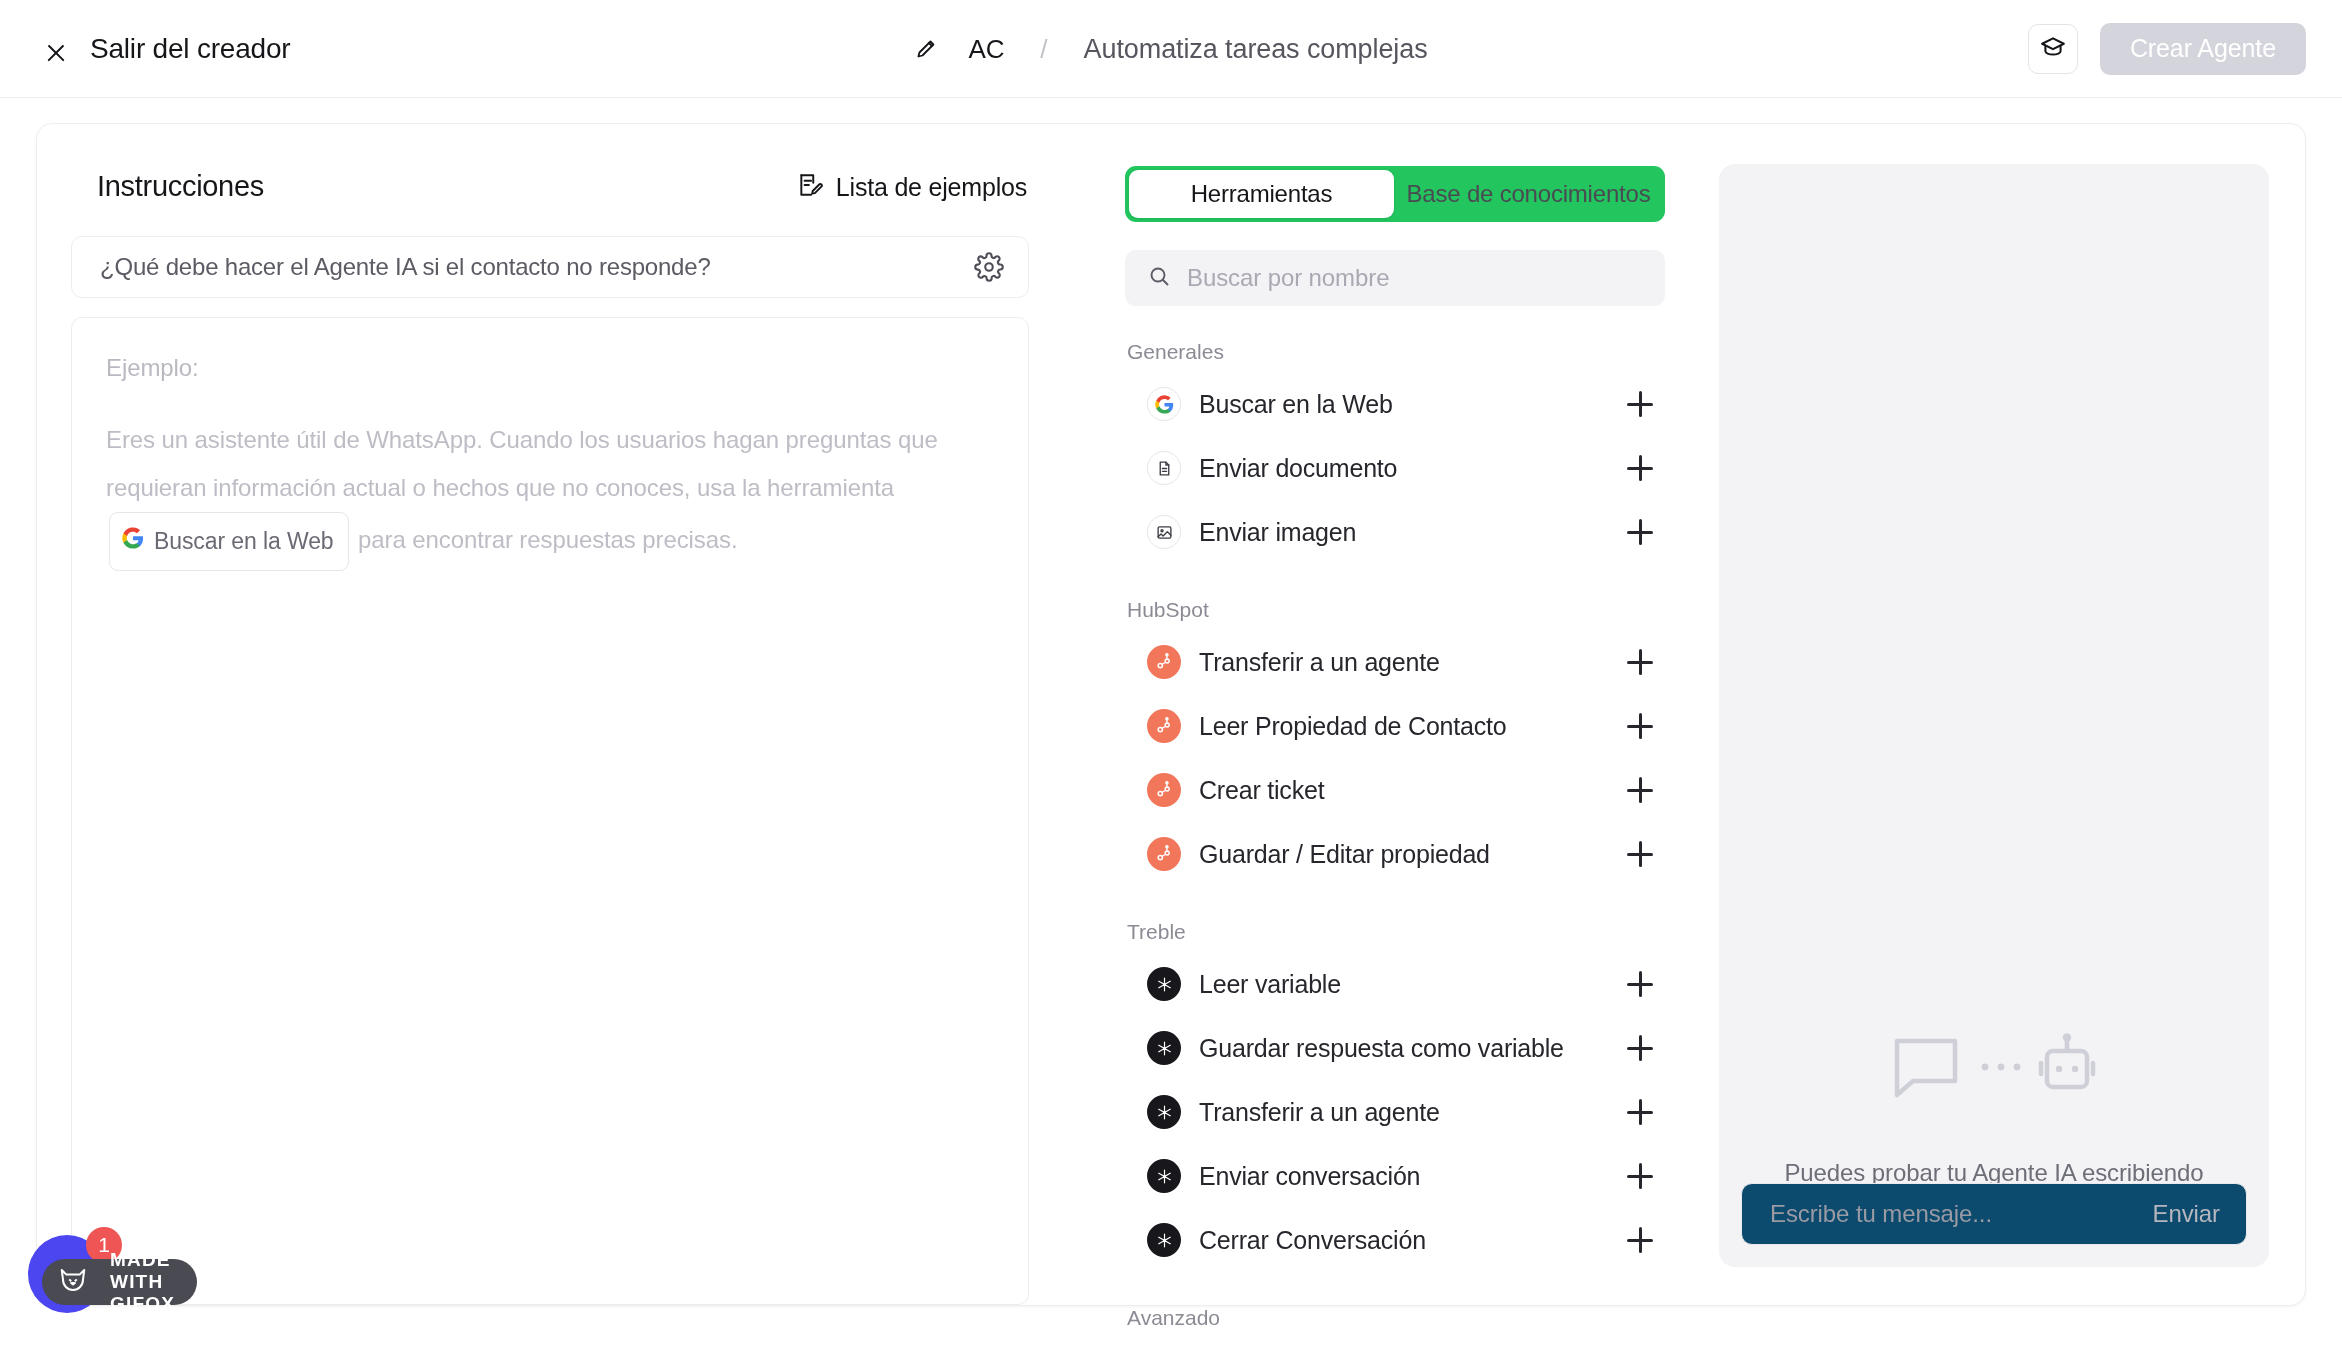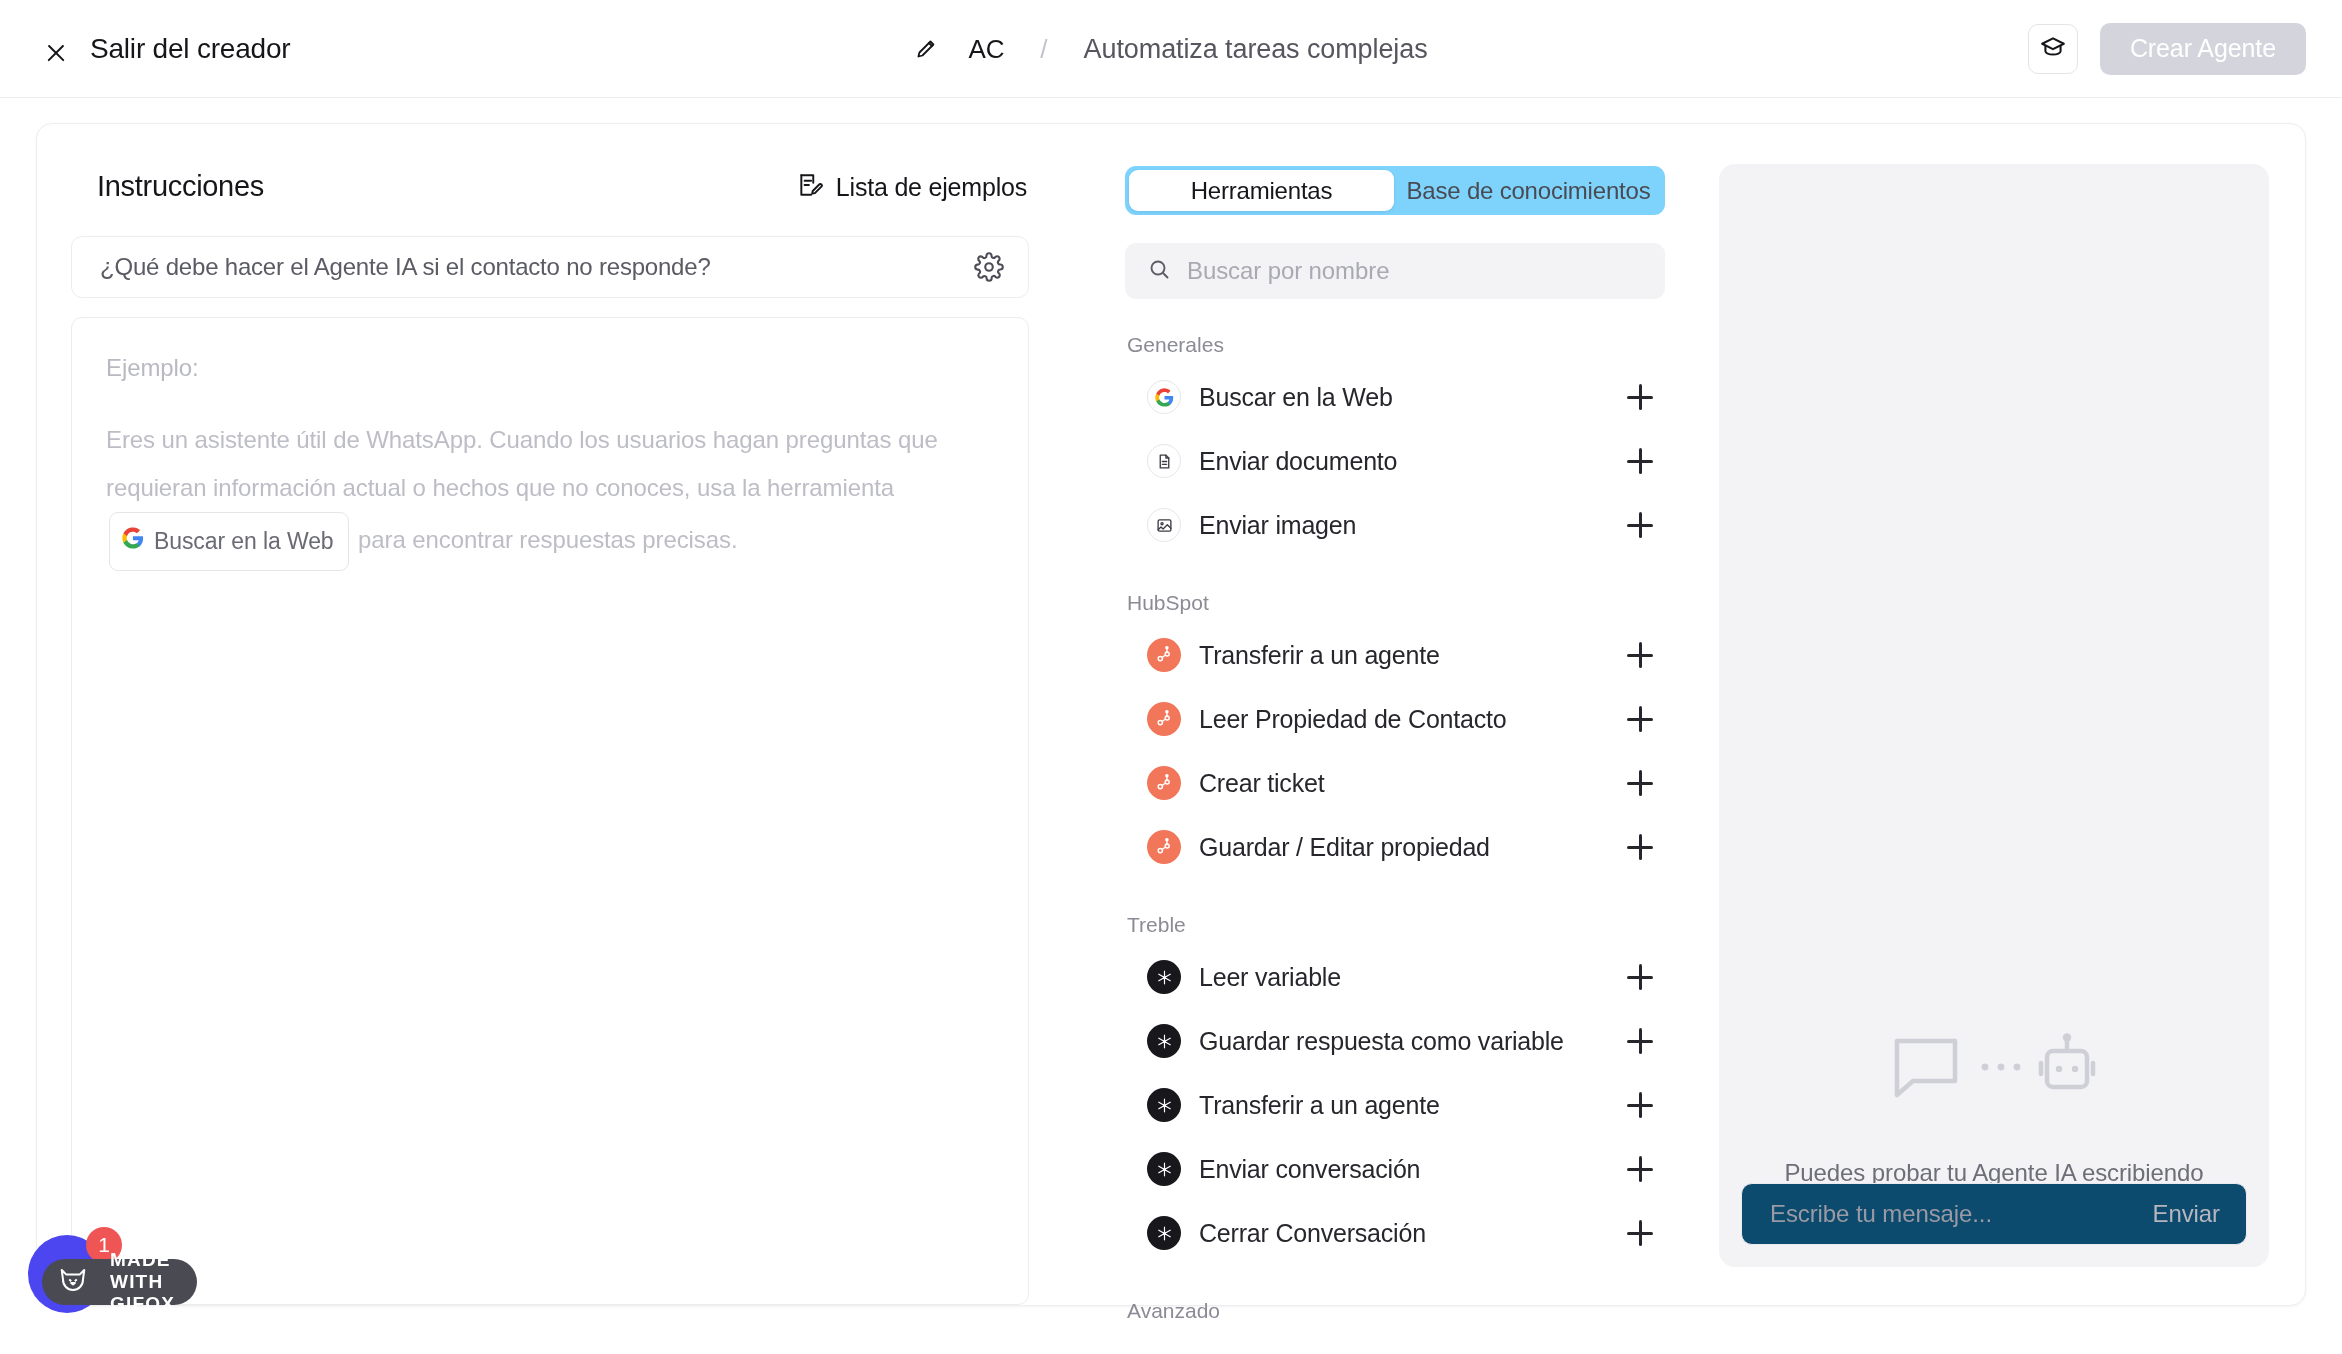--- a/index.html
+++ b/index.html
@@ -119,21 +119,21 @@
     font-size: 23px; color: #6a6a74; letter-spacing: -0.1px;
   }
 
   
   .mid-pane {
     width: 630px; flex: none;
     padding: 42px 34px 0 56px;
     position: relative;
   }
   .seg {
-    height: 49px; background: #7dd3fc; border-radius: 11px;
+    height: 56px; background: #22c55e; border-radius: 11px;
     padding: 4px; display: flex; gap: 2px;
   }
   .seg-item {
     flex: 1; border-radius: 9px;
     display: flex; align-items: center; justify-content: center;
     font-size: 24px; color: #4a4a53; letter-spacing: -0.2px;
     cursor: pointer;
   }
   .seg-item.active {
     background: #fff; color: #16161a;

